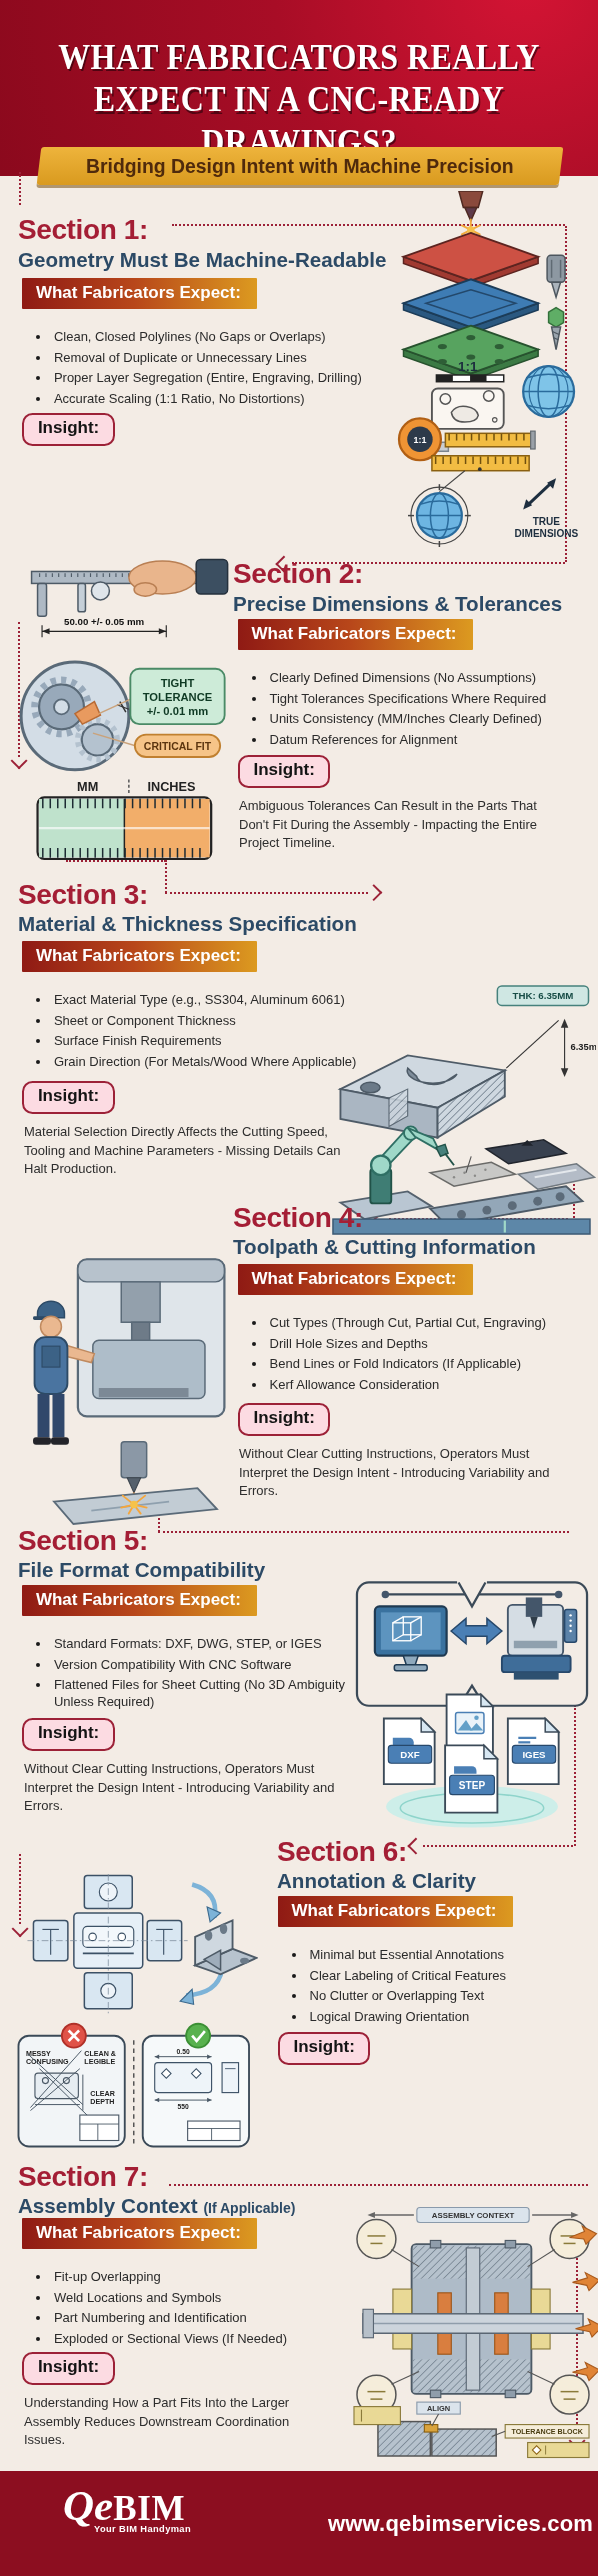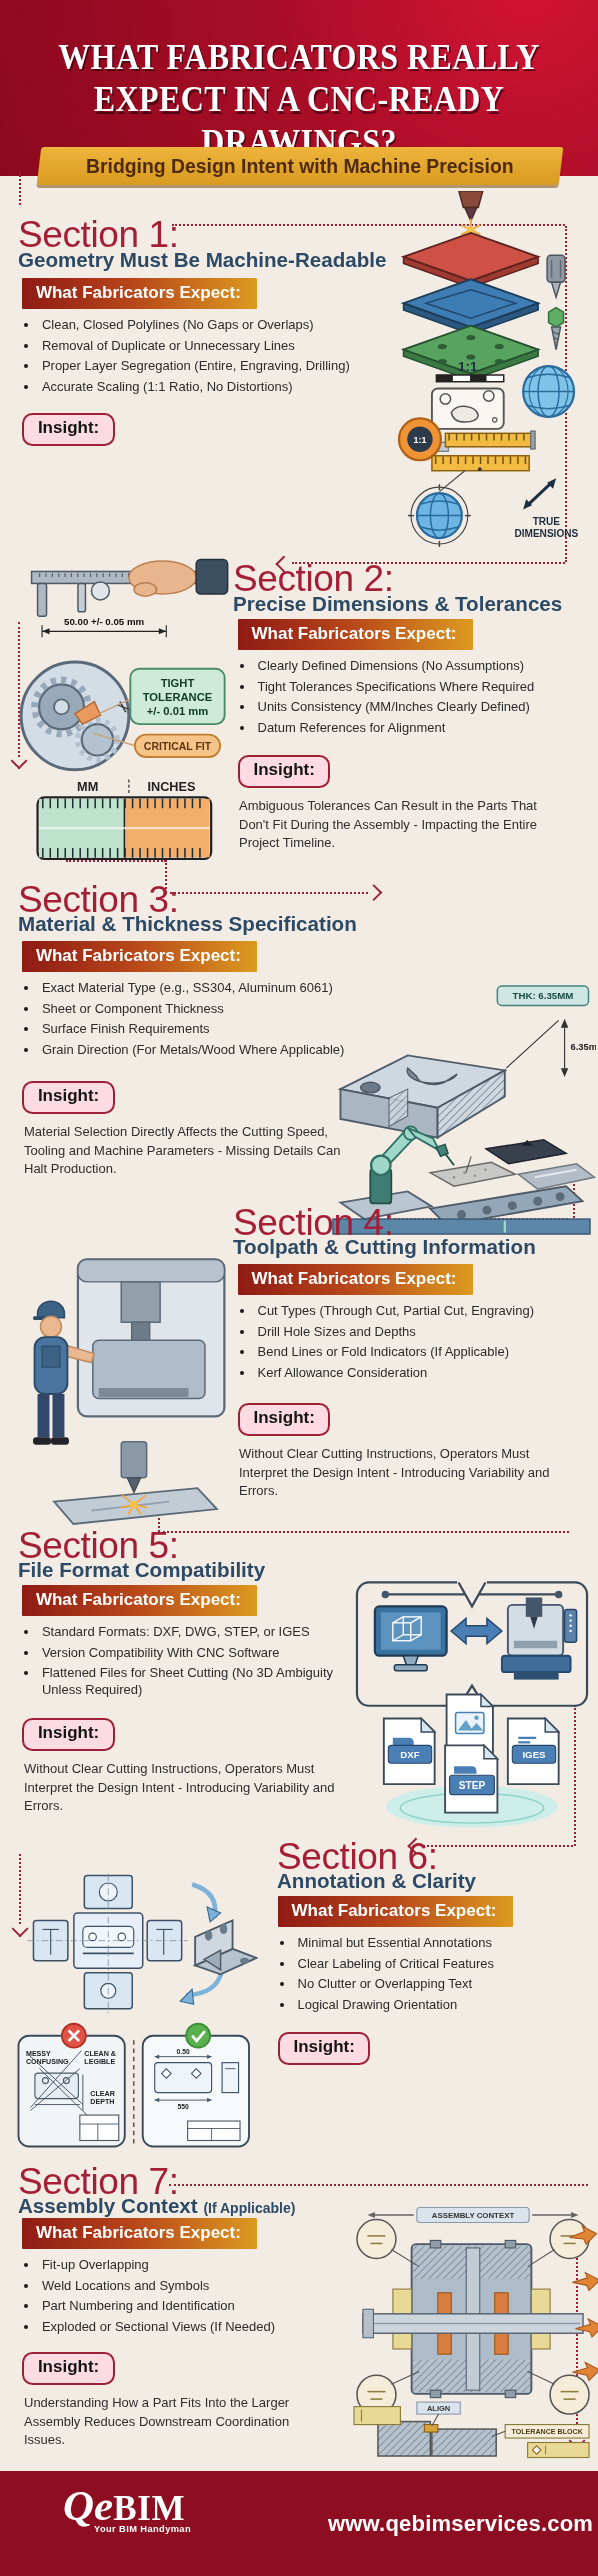--- a/index.html
+++ b/index.html
@@ -13,26 +13,26 @@
   .header-title{left:0;top:42px;width:598px;text-align:center;color:#ffffff;
                 font-family:"Liberation Serif",serif;font-weight:bold;font-size:32px;line-height:38px;
                 transform:scaleY(1.12);letter-spacing:0.4px;
                 text-shadow:1.5px 2.2px 0 rgba(43,2,10,.65);}
   .ribbon{left:39px;top:147px;width:522px;height:38px;border-radius:3px;
           background:linear-gradient(180deg,#eeb43c,#d99a1f);transform:skewX(-7deg);
           box-shadow:0 3px 0 rgba(120,80,15,.55);display:flex;align-items:center;justify-content:center;}
   .ribbon span{transform:skewX(7deg);font-weight:bold;font-size:19.4px;color:#4f2a0c;}
 
   
-  .sec-num{font-size:37px;font-weight:normal;color:#a41e35;letter-spacing:-0.4px;white-space:nowrap;}
+  .sec-num{font-size:28px;font-weight:bold;color:#a41e35;letter-spacing:-0.4px;white-space:nowrap;}
   .sec-title{font-size:20.6px;font-weight:bold;color:#2c4a66;white-space:nowrap;}
   .sec-title .suffix{font-size:14px;}
   .expect-banner{display:inline-block;padding:4.5px 16.5px 6px 13.5px;font-size:17px;font-weight:bold;color:#ffffff;
           background:linear-gradient(90deg,#8f1a14 0%,#b8471a 48%,#dc9a20 100%);border-radius:1px;white-space:nowrap;}
-  .bullets{list-style:disc;margin:0;padding-left:16.5px;font-size:13px;color:#2b2b2b;}
+  .bullets{list-style:disc;margin:12px;padding-left:16.5px;font-size:13px;color:#2b2b2b;}
   .bullets li{margin-bottom:3.7px;padding-left:3px;line-height:1.3;}
   .bullets li::marker{color:#1a1a1a;}
   .insight-pill{display:inline-block;padding:3px 13.5px 6px;font-size:17px;font-weight:bold;color:#141414;
           background:#fcdbe2;border:2.2px solid #9c2137;border-radius:10.5px;}
   .para{font-size:13px;line-height:1.43;color:#2e2e2e;}
 
   
   .dot-h{border-top:2.2px dotted #9c2137;height:0;}
   .dot-v{border-left:2.2px dotted #9c2137;width:0;}
   .chev{width:9.7px;height:9.7px;border-left:2.2px solid #9c2137;border-bottom:2.2px solid #9c2137;}

